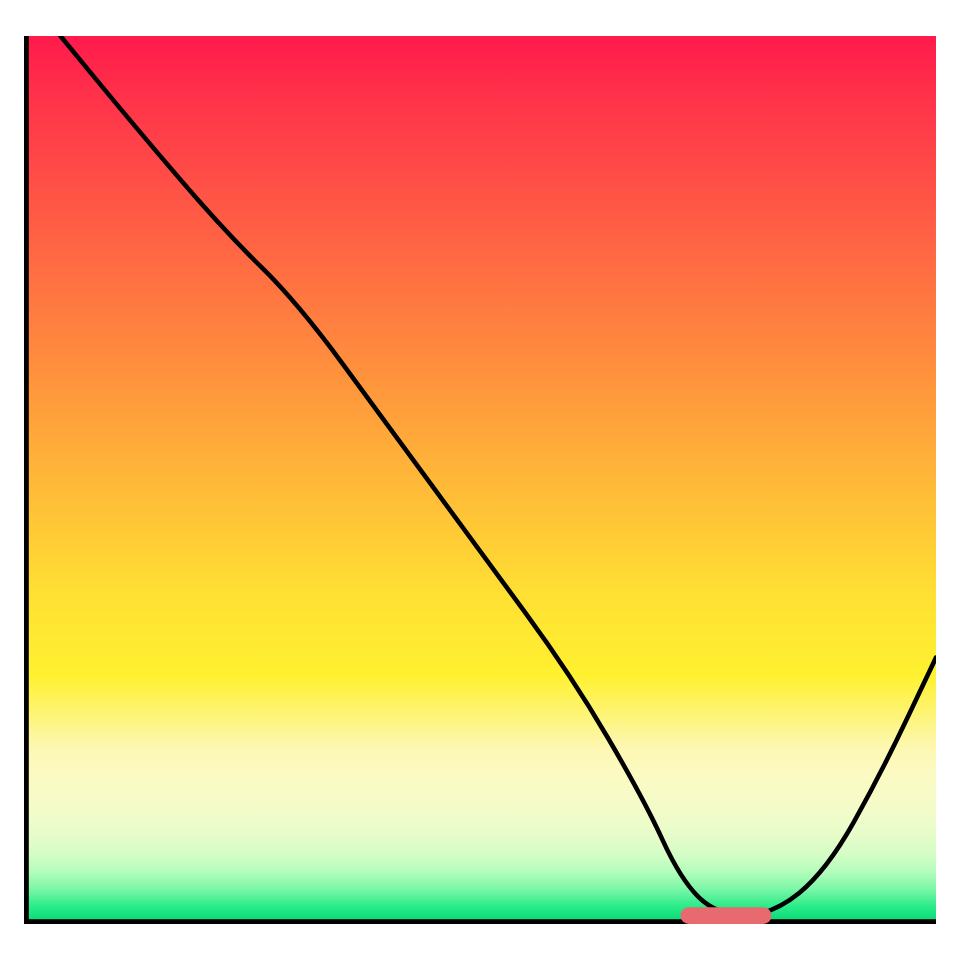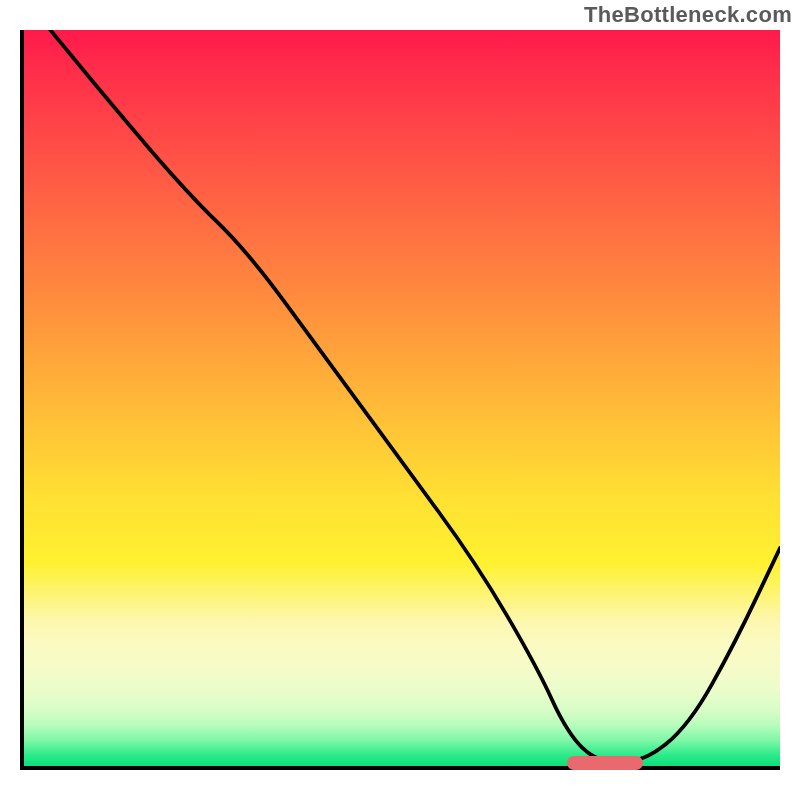--- a/index.html
+++ b/index.html
@@ -85,21 +85,20 @@
     border-radius: 7px;
     background: #e86a6e;
     z-index: 6;
   }
 </style>
 </head>
 <body>
 
 <div class="stage">
 
-  <div class="watermark">TheBottleneck.com</div>
 
   <div class="plot-area">
     <div class="gradient-bg"></div>
 
     <svg class="curve" viewBox="0 0 760 740" preserveAspectRatio="none">
       <path d="M 30.4 0.0 Q 30.4 0.0 60.8 37.0 Q 91.2 74.0 129.2 118.4 Q 167.2 162.8 197.6 192.4 Q 228.0 222.0 266.0 273.8 Q 304.0 325.6 342.0 377.4 Q 380.0 429.2 418.0 481.0 Q 456.0 532.8 486.4 584.6 Q 516.8 636.4 532.0 669.7 Q 547.2 703.0 562.4 717.8 Q 577.6 732.6 600.4 732.6 Q 623.2 732.6 646.0 714.1 Q 668.8 695.6 691.6 654.9 Q 714.4 614.2 737.2 566.1 T 760.0 518.0"></path>
     </svg>
 
     <div class="marker" style="left: 547.2px; width: 76px; top: 725.6px; background: rgb(232, 106, 110);"></div>
 

